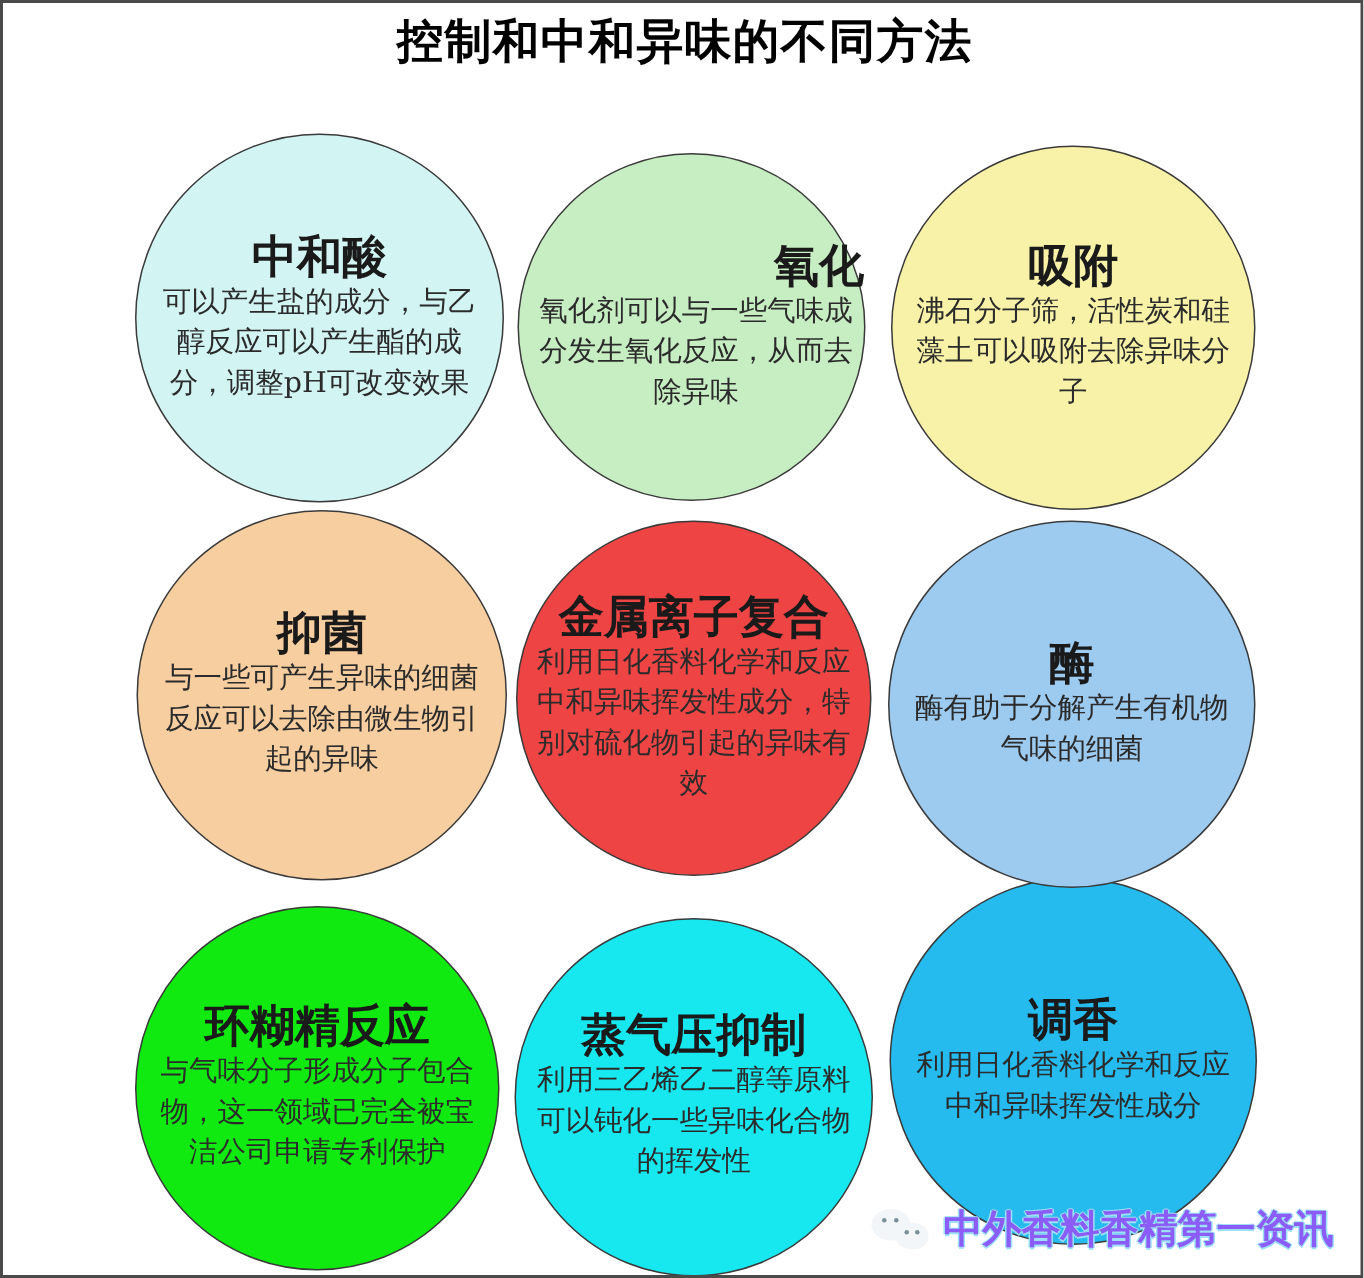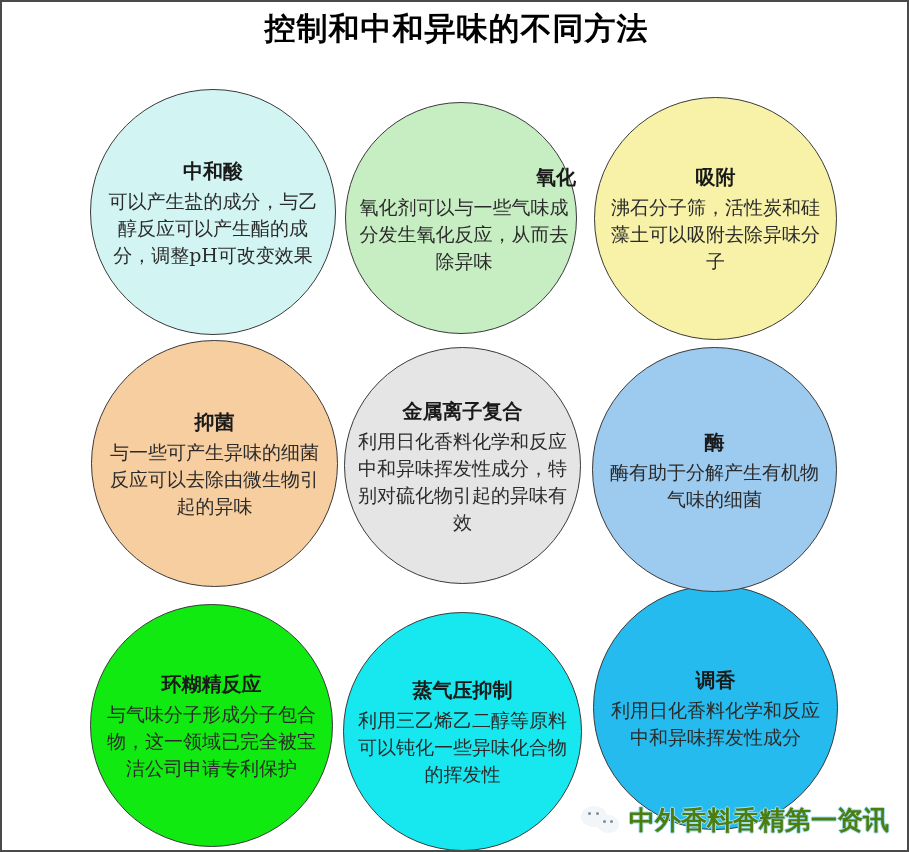--- a/index.html
+++ b/index.html
@@ -48,21 +48,21 @@
     display: flex;
     flex-direction: column;
     align-items: center;
     justify-content: center;
     text-align: center;
     overflow: visible;
   }
   .bubble .b-title {
     font-family: "DejaVu Serif", "Liberation Serif", serif;
     font-weight: bold;
-    font-size: 20px;
+    font-size: 30px;
     line-height: 31px;
     color: #1a1a1a;
     margin-bottom: 1px;
     white-space: nowrap;
   }
   .bubble .b-body {
     font-family: "DejaVu Serif", "Liberation Serif", serif;
     font-size: 19px;
     line-height: 27px;
     color: #2b2b2b;
@@ -122,21 +122,21 @@
     border-radius: 50%;
   }
   .wechat-icon .d1 { left: 7px;  top: 8px; }
   .wechat-icon .d2 { left: 15px; top: 8px; }
   .wechat-icon .d3 { left: 22px; top: 16px; }
   .wechat-icon .d4 { left: 29px; top: 16px; }
   .wechat-text {
     font-family: "DejaVu Serif", "Liberation Serif", serif;
     font-size: 26px;
     font-weight: bold;
-    color: #4d7c0f;
+    color: #8b5cf6;
     text-shadow:
        1px 0 0 #9ddff5, -1px 0 0 #9ddff5,
        0 1px 0 #9ddff5, 0 -1px 0 #9ddff5;
     white-space: nowrap;
     line-height: 30px;
   }
 </style>
 </head>
 <body>
 
@@ -159,21 +159,21 @@
     <div class="bubble" id="bub-2" style="background: rgb(247, 242, 168);">
       <div class="b-title">吸附</div>
       <div class="b-body">沸石分子筛，活性炭和硅藻土可以吸附去除异味分子</div>
     </div>
 
     <div class="bubble" id="bub-3" style="background: rgb(247, 206, 160);">
       <div class="b-title">抑菌</div>
       <div class="b-body">与一些可产生异味的细菌反应可以去除由微生物引起的异味</div>
     </div>
 
-    <div class="bubble" id="bub-4" style="background: #e5e5e5;">
+    <div class="bubble" id="bub-4" style="background: #ef4444;">
       <div class="b-title">金属离子复合</div>
       <div class="b-body">利用日化香料化学和反应中和异味挥发性成分，特别对硫化物引起的异味有效</div>
     </div>
 
     <div class="bubble" id="bub-5" style="background: rgb(157, 203, 240);">
       <div class="b-title">酶</div>
       <div class="b-body">酶有助于分解产生有机物气味的细菌</div>
     </div>
 
     <div class="bubble" id="bub-7" style="background: rgb(23, 232, 239);">

